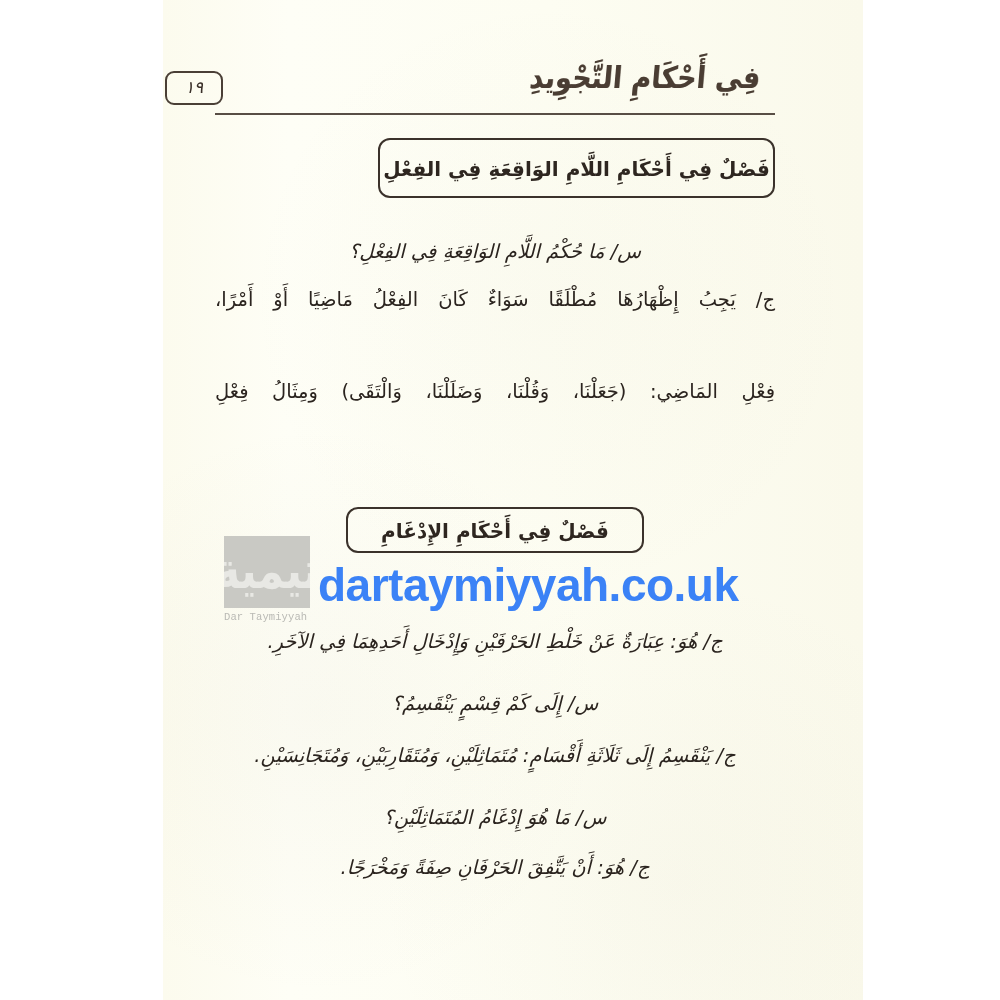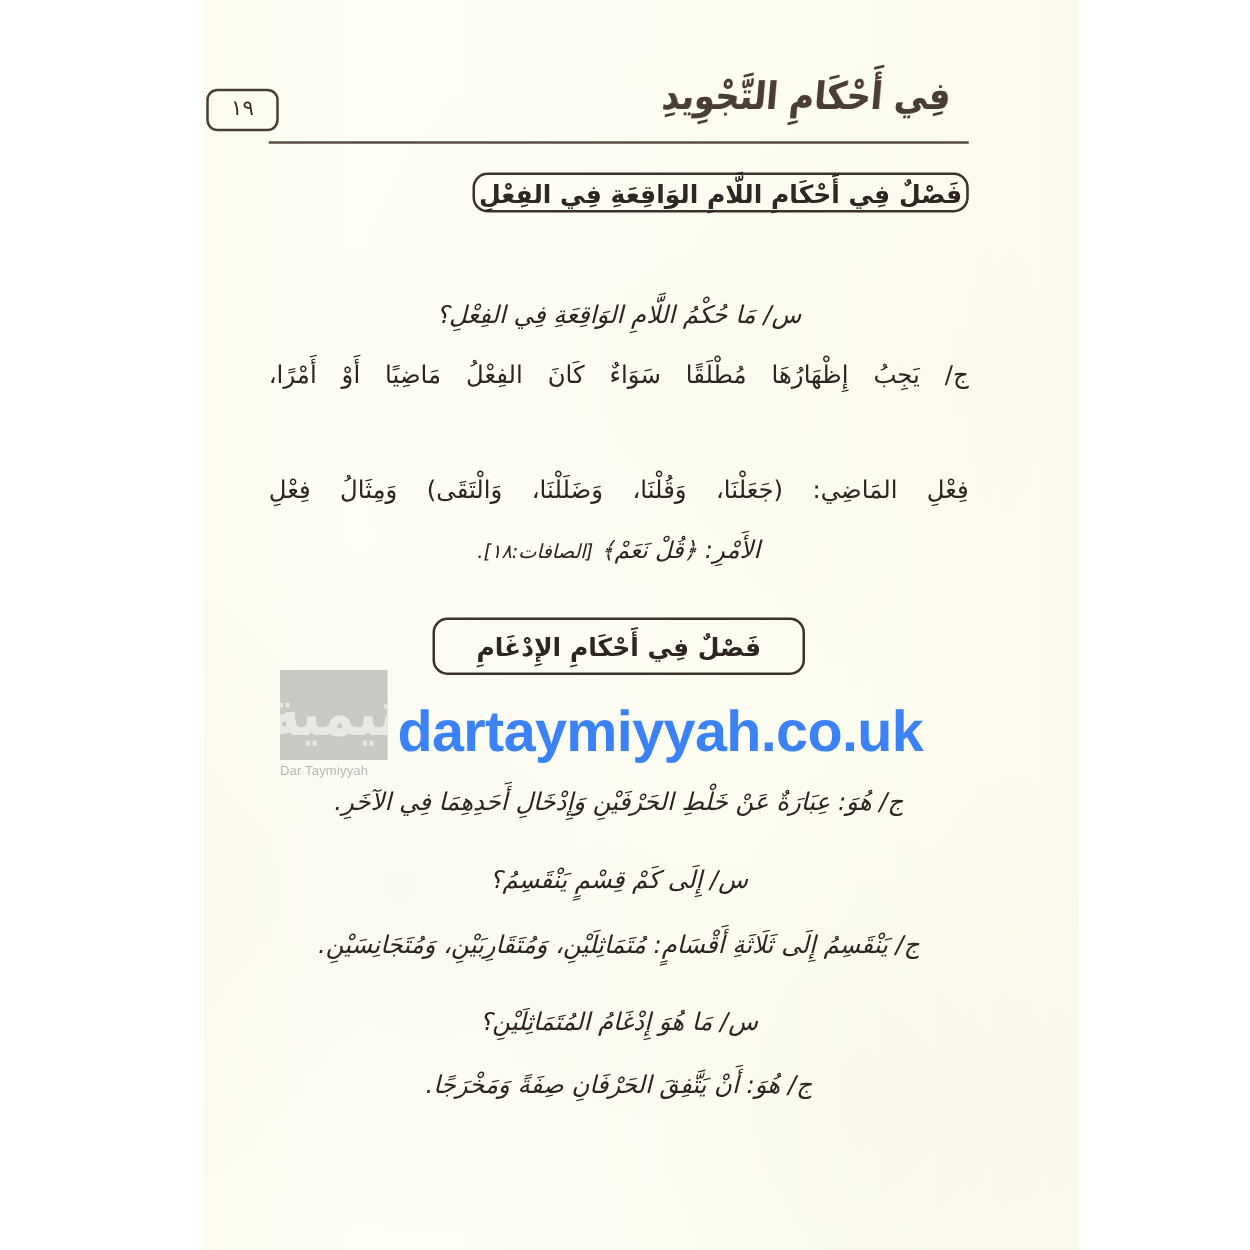--- a/index.html
+++ b/index.html
@@ -73,20 +73,21 @@
     left: 0px;
     top: 9px;
     width: 58px;
     height: 34px;
     border: 2.2px solid #4a3f36;
     border-radius: 9px;
     display: flex;
     align-items: center;
     justify-content: center;
     box-sizing: border-box;
+    font-style: italic;
   }
   .folio-number {
     font-family: "DejaVu Sans", sans-serif;
     font-size: 17px;
     color: #3a3029;
     letter-spacing: 1px;
     transform: translateY(-1px);
   }
 
   .header-title {
@@ -134,27 +135,27 @@
     white-space: nowrap;
     line-height: 1;
     transform: translateY(1px);
   }
 
   #fasl-lam {
     right: 0px;
     left: 98px;
     top: 138px;
     width: 397px;
-    height: 32px;
+    height: 60px;
   }
   #fasl-idgham {
     left: 0px;
     right: 0px;
     margin: 0 auto;
-    top: 494px;
+    top: 507px;
     width: 298px;
     height: 46px;
     border-radius: 12px;
   }
 
   
   .body-line {
     position: absolute;
     width: 560px;
     right: 0;
@@ -220,21 +221,21 @@
     letter-spacing: -3px;
     transform: translateY(-2px) scaleY(1.2);
     white-space: nowrap;
   }
   .wm-logo-caption {
     position: absolute;
     left: 224px;
     top: 611px;
     width: 92px;
     text-align: left;
-    font-family: Liberation Sans, sans-serif;
+    font-family: Liberation Mono, monospace;
     font-size: 10.5px;
     color: #b9b9b4;
     direction: ltr;
     letter-spacing: 0.1px;
   }
   .wm-url {
     position: absolute;
     left: 318px;
     top: 558px;
     font-family: "Liberation Sans", sans-serif;
@@ -268,25 +269,20 @@
       <span class="fasl-text">فَصْلٌ فِي أَحْكَامِ اللَّامِ الوَاقِعَةِ فِي الفِعْلِ</span>
     </div>
 
     <div class="body-line ta-center" id="q1">س/ مَا حُكْمُ اللَّامِ الوَاقِعَةِ فِي الفِعْلِ؟</div>
 
     <div class="body-line ta-just" id="a1-l1">ج/ يَجِبُ إِظْهَارُهَا مُطْلَقًا سَوَاءٌ كَانَ الفِعْلُ مَاضِيًا أَوْ أَمْرًا،</div>
 
 
     <div class="body-line ta-just" id="a1-l3">فِعْلِ المَاضِي: (جَعَلْنَا، وَقُلْنَا، وَضَلَلْنَا، وَالْتَقَى) وَمِثَالُ فِعْلِ</div>
 
-    <div class="body-line ta-center" id="a1-l4">
-      <span>الأَمْرِ:</span>
-      <span class="ayah">﴿قُلْ نَعَمْ﴾</span>
-      <span class="ayah-ref">[الصافات:١٨].</span>
-    </div>
 
     <div class="fasl-box" id="fasl-idgham">
       <span class="fasl-text">فَصْلٌ فِي أَحْكَامِ الإِدْغَامِ</span>
     </div>
 
 
     <div class="body-line ta-center" id="a2">ج/ هُوَ: عِبَارَةٌ عَنْ خَلْطِ الحَرْفَيْنِ وَإِدْخَالِ أَحَدِهِمَا فِي الآخَرِ.</div>
 
     <div class="body-line ta-center" id="q3">س/ إِلَى كَمْ قِسْمٍ يَنْقَسِمُ؟</div>
 

